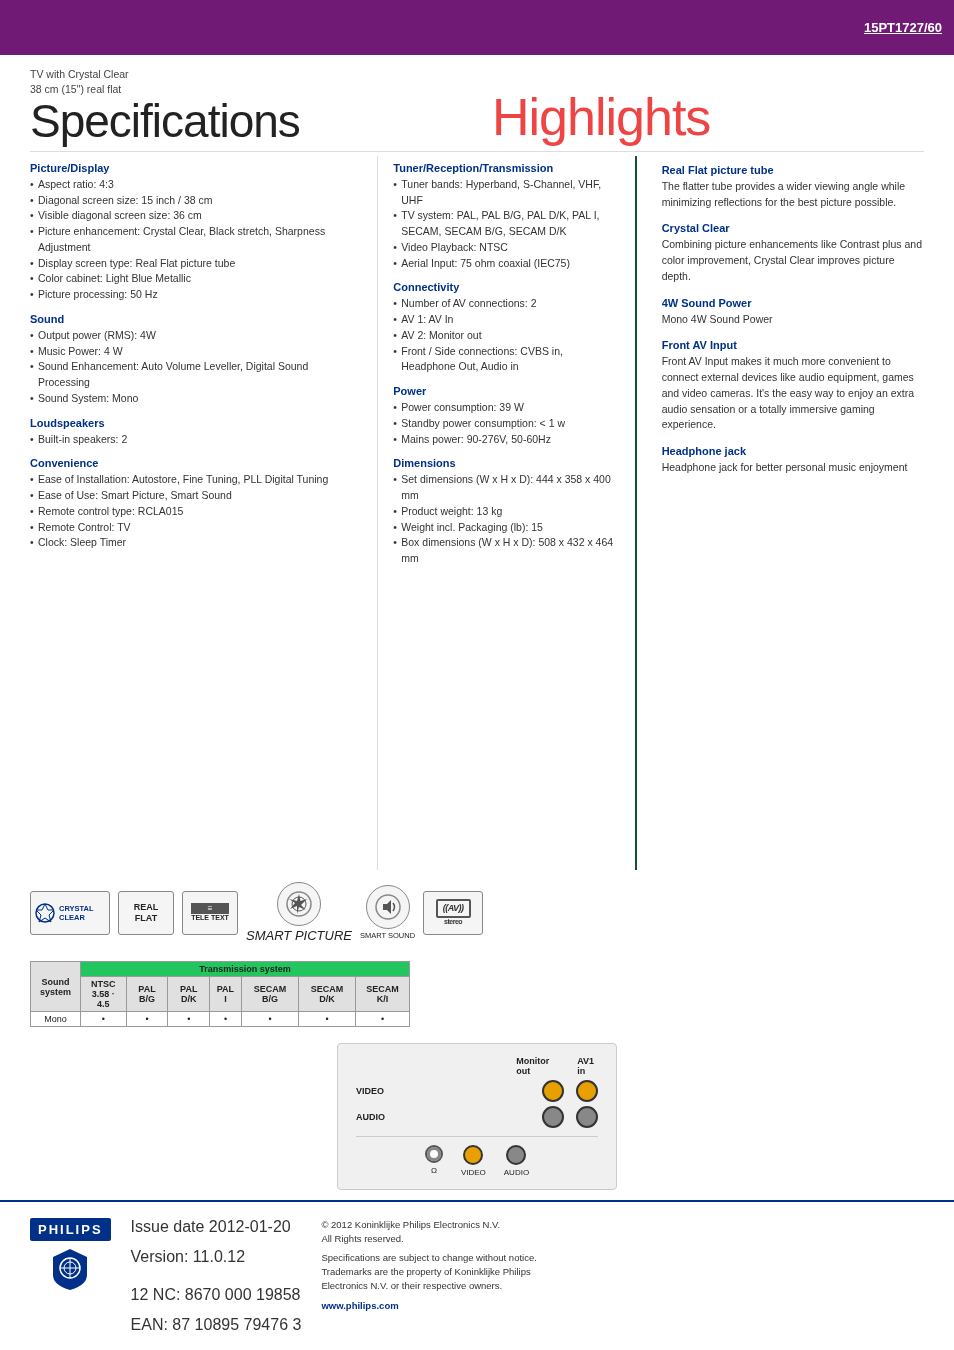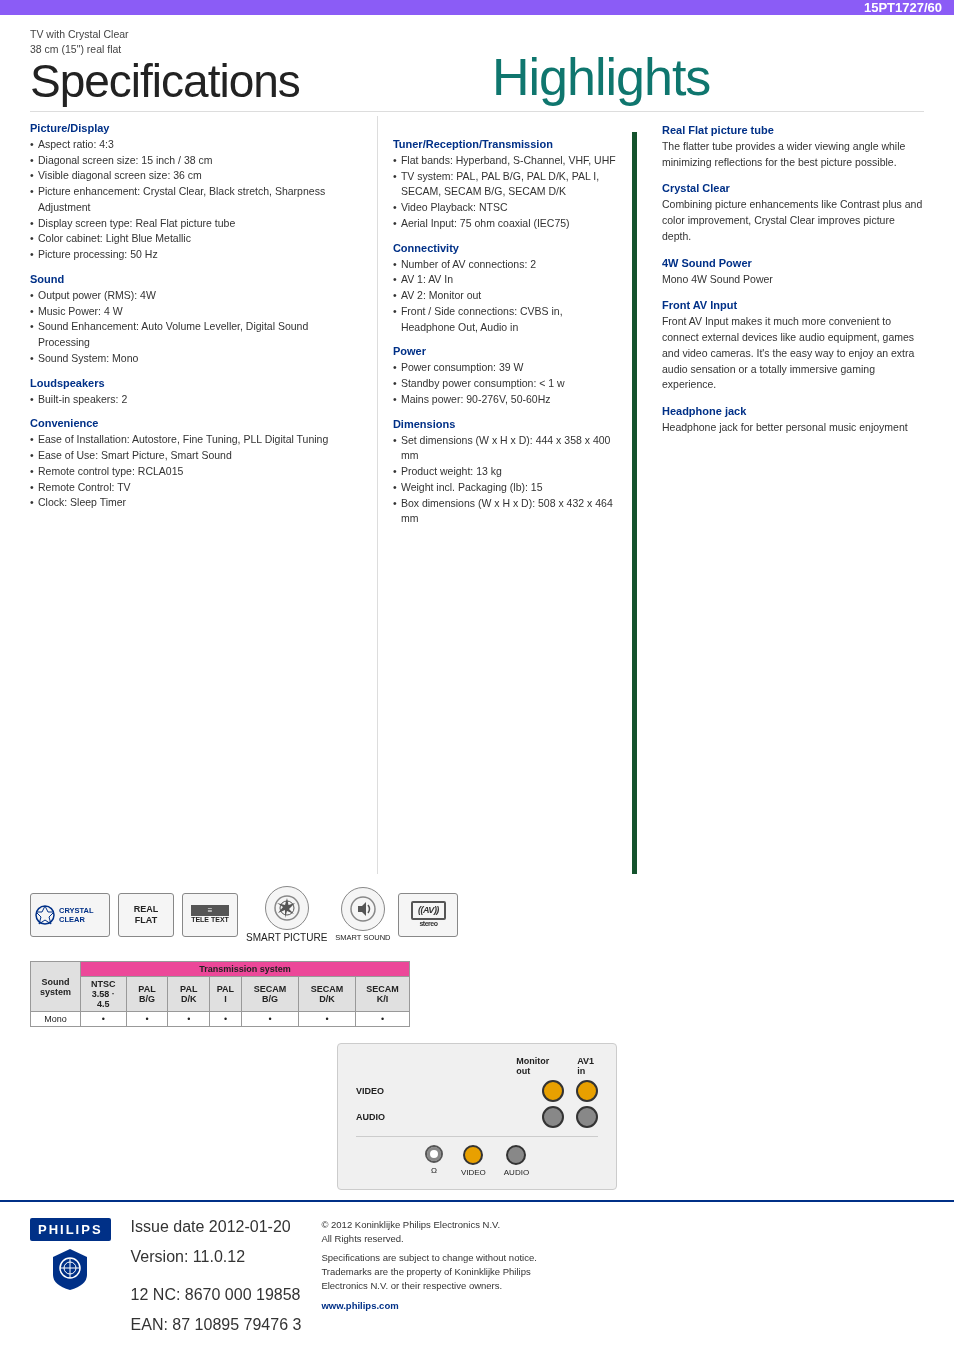--- a/index.html
+++ b/index.html
@@ -15,47 +15,48 @@
     .page {
       width: 954px;
       min-height: 1350px;
       padding: 0;
       display: flex;
       flex-direction: column;
     }
 
     
     .model-badge {
-      background: #8b5cf6;
+      background: #701a75;
       color: #fff;
       font-size: 13px;
       font-weight: bold;
-      padding: 0 12px;
+      padding: 20px 12px;
       text-align: right;
       width: 100%;
+      text-decoration: underline;
     }
 
     .tv-subtitle {
       font-size: 10.5px;
       color: #444;
       line-height: 1.4;
     }
 
     .page-title {
       font-size: 46px;
       font-weight: 300;
       color: #222;
       letter-spacing: -1px;
       line-height: 1.1;
     }
 
     .highlights-title {
       font-size: 52px;
       font-weight: 300;
-      color: #0f766e;
+      color: #ef4444;
       letter-spacing: -1px;
       text-align: left;
       padding-top: 0;
     }
 
     
     .main-content {
       display: flex;
       flex: 1;
       padding: 0 30px 0 30px;
@@ -205,21 +206,21 @@
       padding: 2px 5px;
       text-align: center;
     }
 
     .sound-table th {
       background: #e0e0e0;
       font-weight: bold;
     }
 
     .sound-table .header-span {
-      background: #ec4899;
+      background: #22c55e;
     }
 
     
     .connectivity-section {
       padding: 6px 30px 10px 30px;
       display: flex;
       justify-content: center;
     }
 
     .conn-diagram {
@@ -430,25 +431,25 @@
         <div class="spec-section-title">Convenience</div>
         <div class="spec-item">Ease of Installation: Autostore, Fine Tuning, PLL Digital Tuning</div>
         <div class="spec-item">Ease of Use: Smart Picture, Smart Sound</div>
         <div class="spec-item">Remote control type: RCLA015</div>
         <div class="spec-item">Remote Control: TV</div>
         <div class="spec-item">Clock: Sleep Timer</div>
       </div>
 
     </div>
 
-    <div style="width: 40%; border-right: 5px solid #14532d; padding: 0 15px; margin-top: 16px;">
+    <div style="width: 40%; border-right: 2px solid #14532d; padding: 0 15px;">
 
       <div class="spec-section">
         <div class="spec-section-title">Tuner/Reception/Transmission</div>
-        <div class="spec-item">Flat bands: Hyperband, S-Channel, VHF, UHF</div>
+        <div class="spec-item">Tuner bands: Hyperband, S-Channel, VHF, UHF</div>
         <div class="spec-item">TV system: PAL, PAL B/G, PAL D/K, PAL I, SECAM, SECAM B/G, SECAM D/K</div>
         <div class="spec-item">Video Playback: NTSC</div>
         <div class="spec-item">Aerial Input: 75 ohm coaxial (IEC75)</div>
       </div>
 
       <div class="spec-section">
         <div class="spec-section-title">Connectivity</div>
         <div class="spec-item">Number of AV connections: 2</div>
         <div class="spec-item">AV 1: AV In</div>
         <div class="spec-item">AV 2: Monitor out</div>
@@ -532,21 +533,21 @@
     </div>
 
     <div class="icon-badge">
       <div class="icon-circle">
         <svg width="30" height="30" viewBox="0 0 30 30">
           <circle cx="15" cy="15" r="12" fill="none" stroke="#888" stroke-width="1.5"></circle>
           <circle cx="15" cy="15" r="7" fill="none" stroke="#555" stroke-width="1"></circle>
           <path d="M15 5 L16.5 12 L23 10 L17 16 L22 21 L15 18 L13 25 L13 17 L6 20 L11 14 L5 10 L13 12 Z" fill="#555"></path>
         </svg>
       </div>
-      <span style="font-size:10px;">SMART PICTURE</span>
+      <span style="font-size:13px;font-style:italic;">SMART PICTURE</span>
     </div>
 
     <div class="icon-badge">
       <div class="icon-circle">
         <svg width="30" height="30" viewBox="0 0 30 30">
           <circle cx="15" cy="15" r="12" fill="none" stroke="#888" stroke-width="1.5"></circle>
           <path d="M10 12 L14 12 L18 8 L18 22 L14 18 L10 18 Z" fill="#555"></path>
           <path d="M20 11 Q23 15 20 19" fill="none" stroke="#555" stroke-width="1.5"></path>
         </svg>
       </div>

